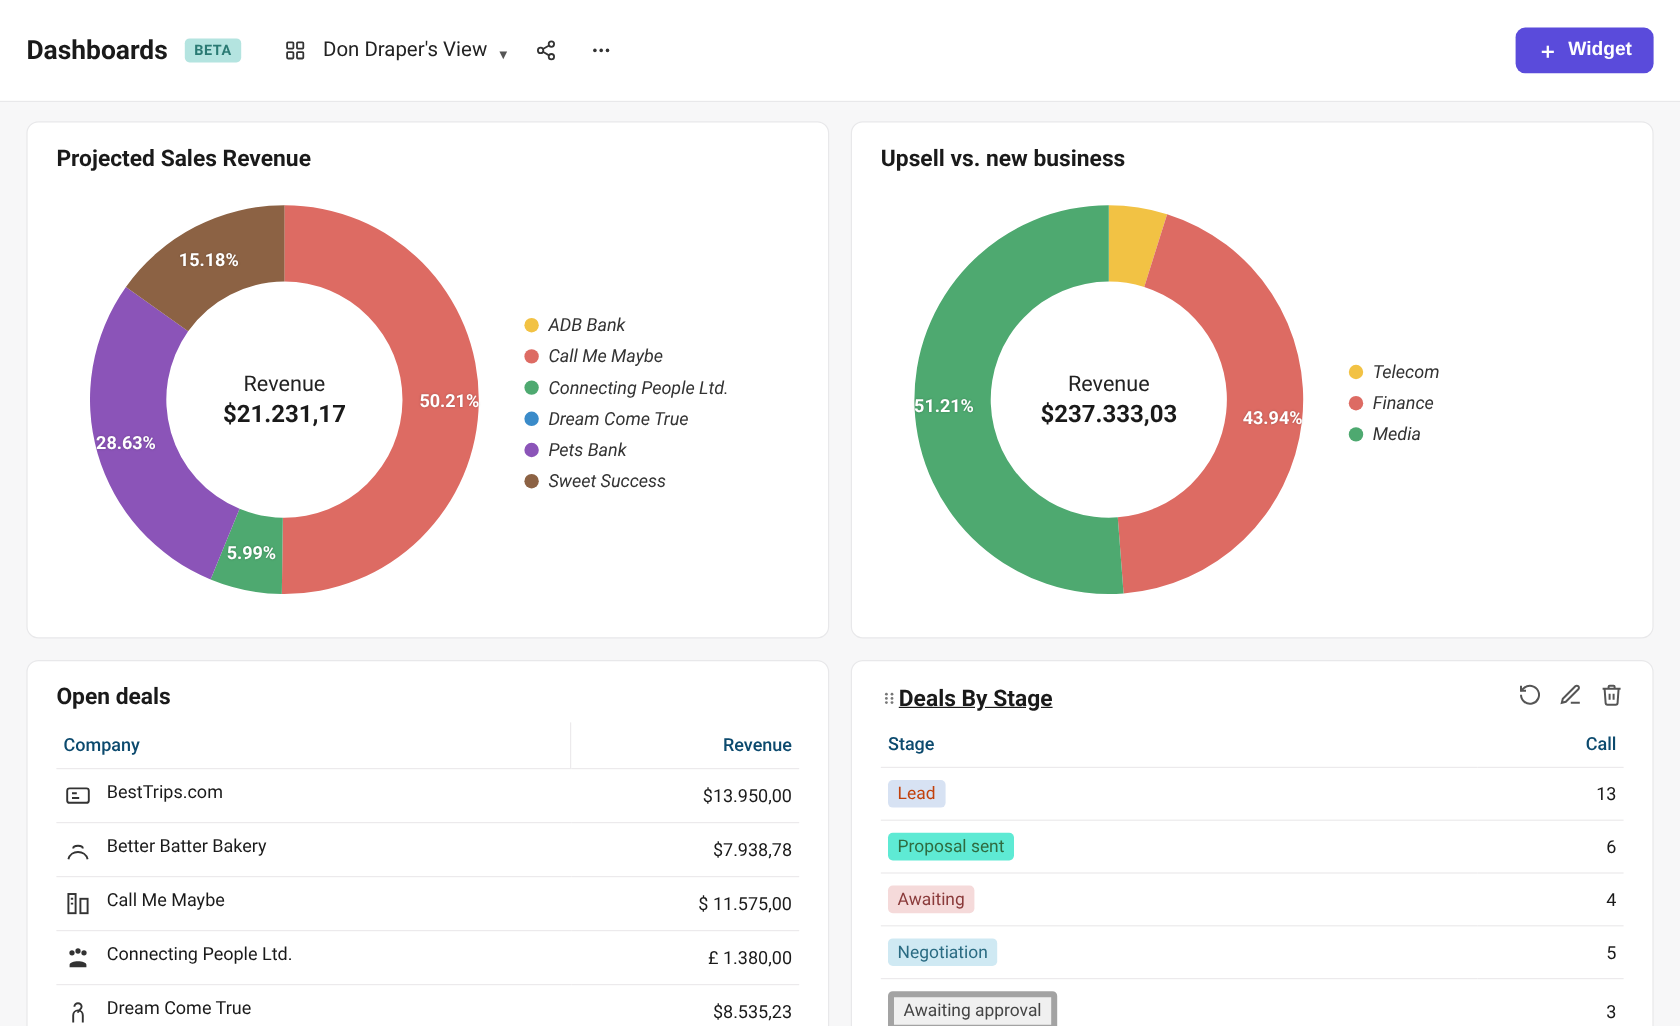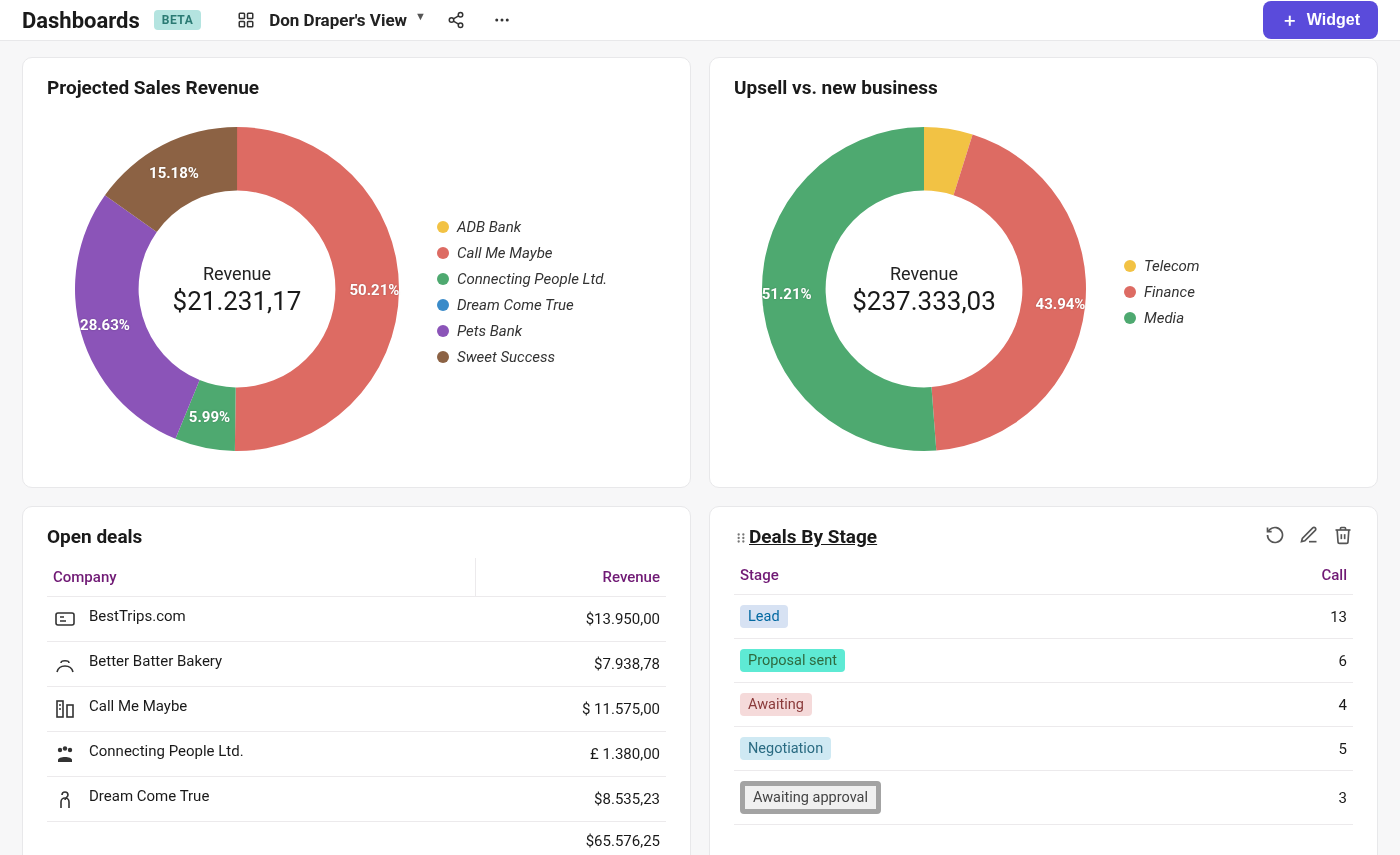--- a/index.html
+++ b/index.html
@@ -5,21 +5,21 @@
 * { box-sizing: border-box; margin: 0; padding: 0; }
 body {
   font-family: -apple-system, BlinkMacSystemFont, "Segoe UI", Roboto, Helvetica, Arial, sans-serif;
   background: #f7f7f8;
   color: #1a1a1a;
   font-size: 14px;
 }
 .topbar {
   display: flex;
   align-items: center;
-  padding: 1px 22px;
+  padding: 23px 22px;
   background: #fff;
   border-bottom: 1px solid #e8e8ea;
   gap: 14px;
 }
 .topbar-title {
   font-size: 22px;
   font-weight: 700;
 }
 .beta-badge {
   background: #b4e4e0;
@@ -27,24 +27,24 @@
   font-size: 12px;
   font-weight: 700;
   padding: 3px 8px;
   border-radius: 4px;
   letter-spacing: 0.5px;
 }
 .topbar-sep { width: 8px; }
 .sq-icon { width: 18px; height: 18px; display:inline-block; }
 .view-picker {
   display: flex;
-  align-items: flex-start;
+  align-items: flex-end;
   gap: 8px;
   font-size: 17px;
-  font-weight: 700;
+  font-weight: 400;
   cursor: pointer;
   color: #222;
 }
 .view-picker .chev { font-size: 11px; color:#555; }
 .icon-btn {
   display:inline-flex; align-items:center; justify-content:center;
   width:32px; height:32px; color:#444; cursor:pointer; border-radius:6px;
 }
 .flexgrow { flex:1; }
 .widget-btn {
@@ -91,46 +91,46 @@
   height: 360px;
 }
 .donut-box svg {
   position:absolute; inset:0; width:100%; height:100%;
 }
 .donut-center {
   position:absolute; left:50%; top:50%; transform:translate(-50%,-50%);
   text-align:center;
 }
 .donut-center .lab { font-size: 18px; color:#222; }
-.donut-center .val { font-size: 26px; font-weight: 400; margin-top:2px; }
+.donut-center .val { font-size: 20px; font-weight: 700; margin-top:2px; }
 .donut-label {
   position:absolute; color:#fff; font-weight:700; font-size:15px;
   transform: translate(-50%,-50%);
   text-shadow: 0 0 2px rgba(0,0,0,0.25);
 }
 .legend { display:flex; flex-direction:column; gap:8px; padding-top:6px;font-style:italic; }
 .legend-item { display:flex; align-items:center; gap:8px; font-size:15px; color:#333;}
 .legend-dot { width:12px; height:12px; border-radius:50%; }
 
 .table { width:100%; border-collapse: collapse; }
 .table th, .table td {
   text-align:left; padding: 10px 6px; font-size:15px;
   border-bottom: 1px solid #eceaec;
 }
-.table th { color:#701a75; font-weight:500; }
+.table th { color:#0c4a6e; font-weight:500; }
 .table td.r, .table th.r { text-align:right; }
 .table td .co { display:flex; gap:12px; }
 .co-icon {
   width:24px; height:24px; display:inline-flex; align-items:center; justify-content:center;
   color:#333;
 }
 .stage-pill {
   display:inline-block; padding: 3px 8px; border-radius:4px; font-size:14.5px;
 }
-.pill-lead { background:#d7e2f3; color:#0369a1;}
+.pill-lead { background:#d7e2f3; color:#c2410c;}
 .pill-proposal { background:#5eead4; color:#2f6b40;}
 .pill-prospect { background:#f5dada; color:#8a3a3a;}
 .pill-negotiation { background:#cfe9f3; color:#2a6b82;}
 .pill-awaiting { background:#f0f0f0; color:#444; border:5px solid #a3a3a3;}
 
 .card-head-row { display:flex; align-items:flex-end; gap:1px; margin-bottom:8px;text-decoration:underline; }
 .drag-handle { color:#777; cursor:grab; }
 .head-actions { margin-left:auto; display:flex; gap:14px; color:#555;}
 .head-actions span { cursor:pointer; }
 .th-sep { border-left:1px solid #eceaec; }

